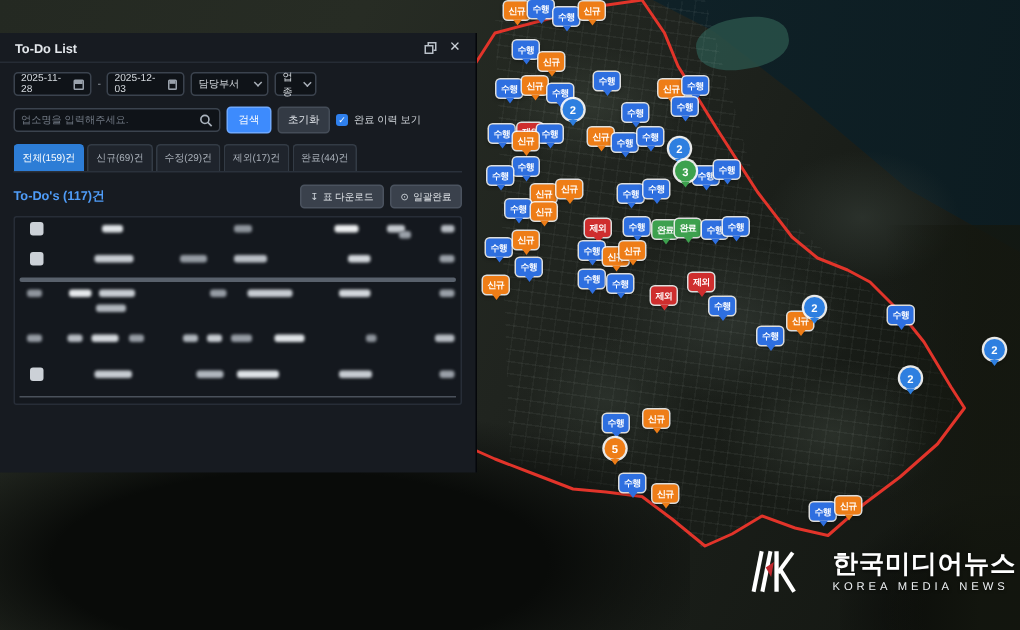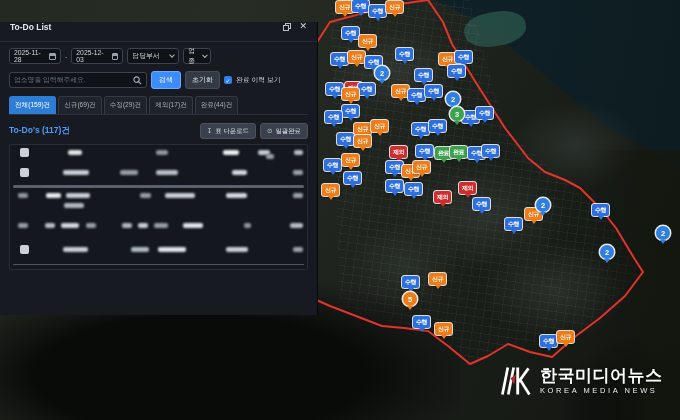--- a/index.html
+++ b/index.html
@@ -54,21 +54,21 @@
   .tb-search .ph { color:#7d8591; font-size:7px; flex:1; white-space:nowrap; overflow:hidden; }
   .vdiv { width:1px; height:12px; background:#343b44; }
   .burger { width:11px; height:9px; display:flex; flex-direction:column; justify-content:space-between; cursor:pointer; }
   .burger span { height:1.5px; background:#c6ccd3; border-radius:1px; }
   .tb-btn { background:#272d36; border:1px solid #343b45; border-radius:3px; color:#e4e8ed;
     font-size:7.5px; padding:3px 9px; white-space:nowrap; cursor:pointer; }
 
   
   .panel { position:absolute; left:0; top:22px; width:318px; height:293px; background:#171b21;
     border-right:1px solid #05070a; color:#c8cdd4; z-index:15; }
-  .p-head { height:20px; display:flex; align-items:flex-start; justify-content:space-between;
+  .p-head { height:20px; display:flex; align-items:center; justify-content:space-between;
     padding:0 10px; border-bottom:1px solid #262c35; }
   .p-title { font-size:8.5px; color:#e3e7eb; font-weight:bold; }
   .p-icons { display:flex; align-items:center; gap:8px; }
   .restore { position:relative; width:8px; height:8px; cursor:pointer; }
   .restore i { position:absolute; width:6px; height:6px; border:1px solid #b9c0c8; display:block; }
   .restore i:first-child { right:0; top:0; }
   .restore i:last-child { left:0; bottom:0; background:#171b21; }
   .xclose { color:#cdd3da; font-size:9px; cursor:pointer; line-height:1; }
   .p-body { padding:6px 9px 0; }
   .sec-title { color:#4f9cf7; font-size:8px; font-weight:bold; margin:3px 0 9px; }
@@ -104,21 +104,21 @@
     font-size:6.4px; padding:2.5px 6px; display:flex; align-items:center; gap:3px; cursor:pointer; }
   .sm-btn .ic { font-size:6.5px; color:#cfd5db; }
 
   .table { position:relative; border:1px solid #272d37; border-radius:2px; height:126px; margin-top:2px; background:#14181e; }
   .t-cb { position:absolute; width:9px; height:9px; border-radius:2px; background:#ccd1d7; cursor:pointer; }
   .t-blk { position:absolute; height:5px; border-radius:2px; filter:blur(1.2px); }
   .t-div { position:absolute; left:3px; right:3px; height:3px; border-radius:2px; background:#59616c; }
   .t-bot { position:absolute; left:3px; right:3px; height:1px; background:#4a515b; }
 
   
-  .wm { position:absolute; left:497px; top:363px; display:flex; align-items:center; gap:7px;
+  .wm { position:absolute; left:497px; top:363px; display:flex; align-items:center; gap:22px;
     z-index:18; text-shadow:0 1px 2px rgba(0,0,0,.6); }
   .wm-text .ko { color:#fff; font-size:17px; font-weight:bold; letter-spacing:.5px; line-height:1.05; }
   .wm-text .en { color:#eef1f3; font-size:7.5px; letter-spacing:2.6px; margin-top:1px; }
 </style>
 </head>
 <body>
 
 <div class="stage">
 
   <div class="map">

